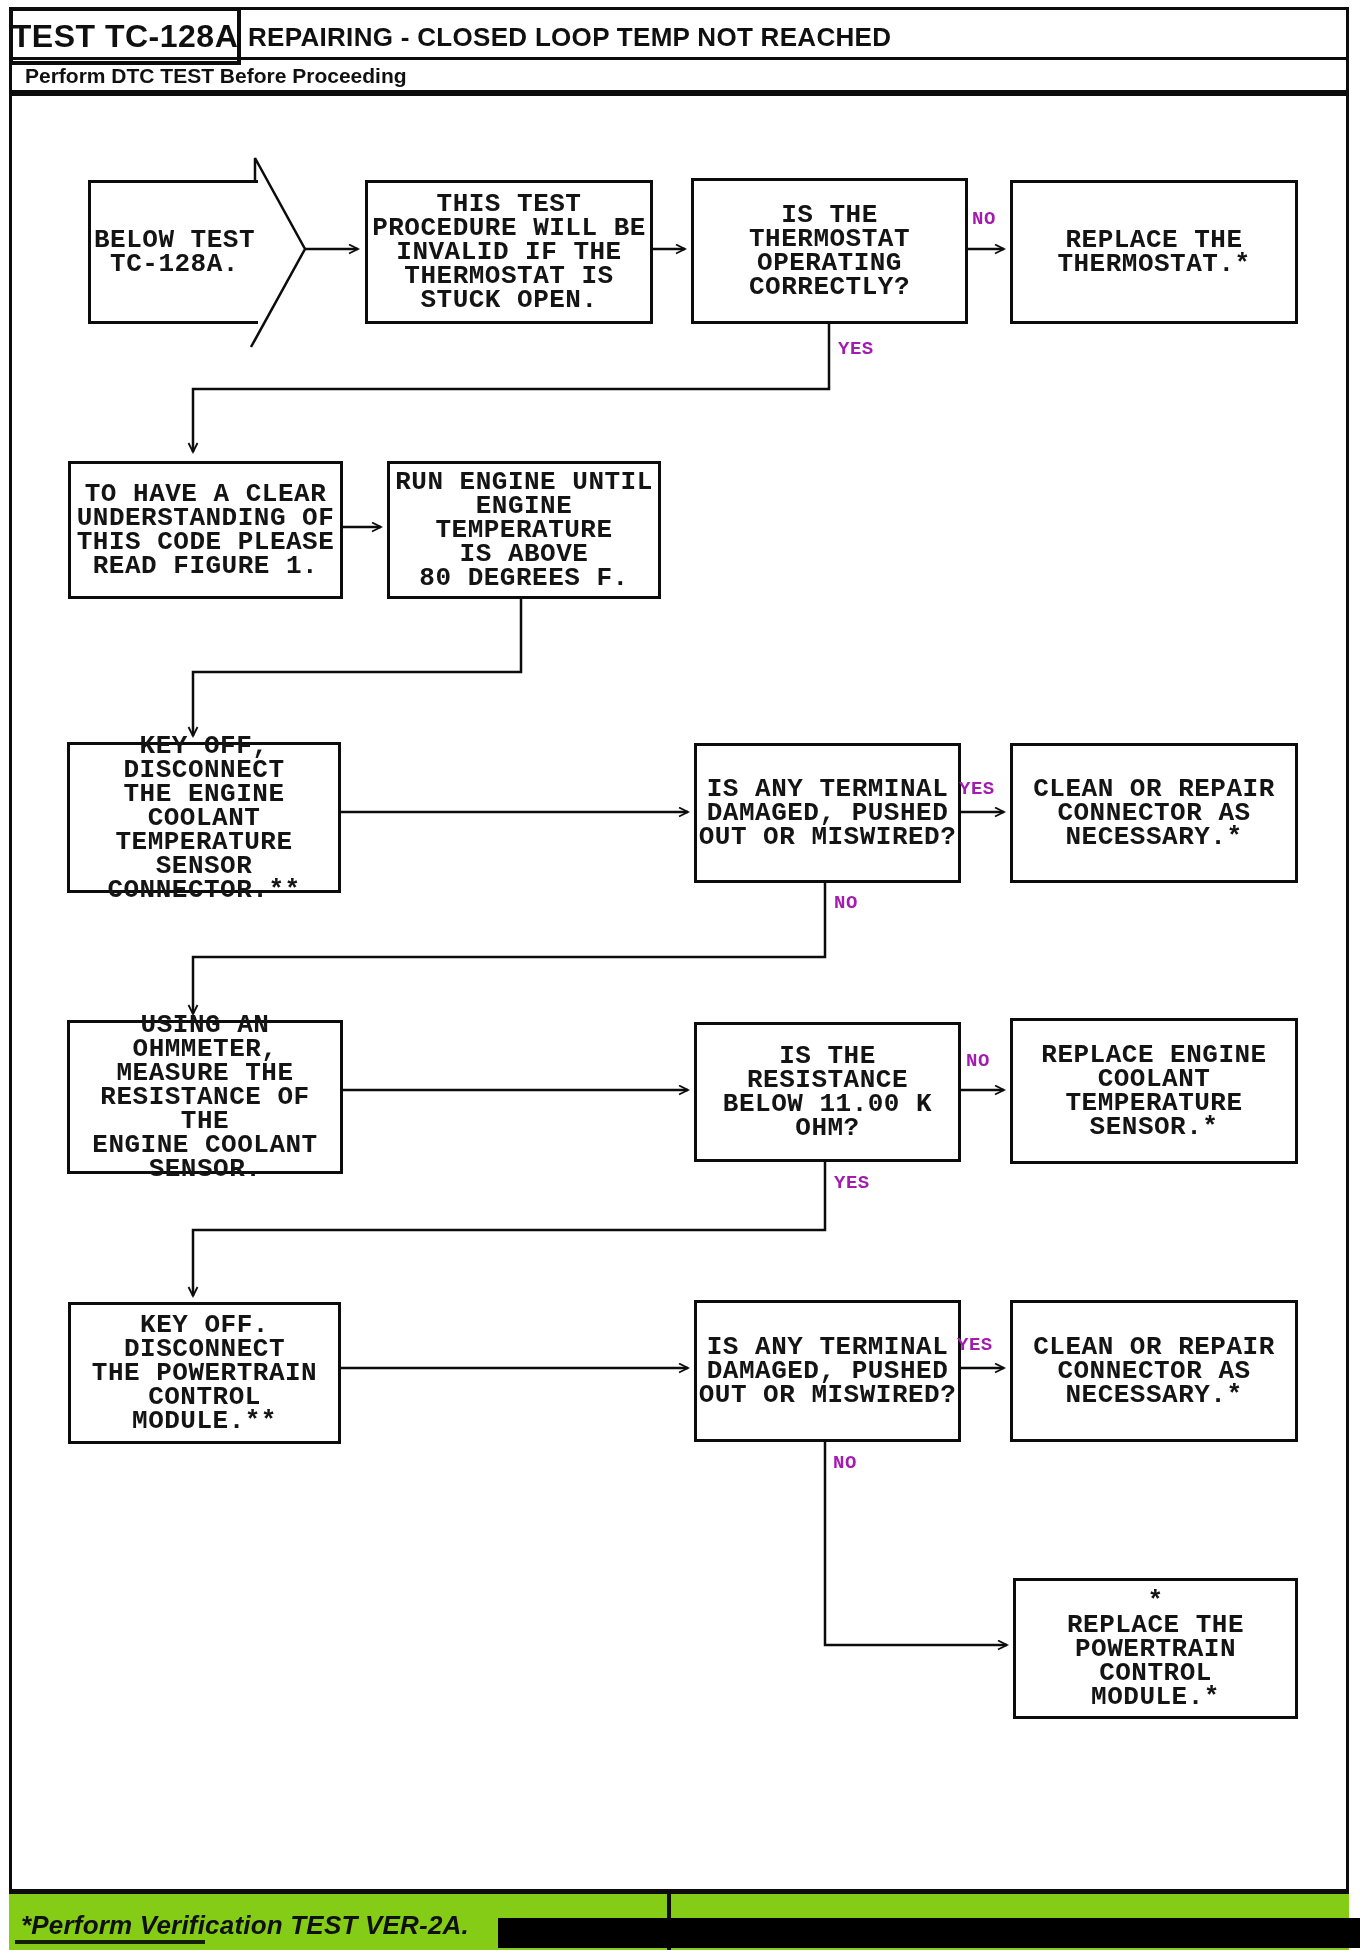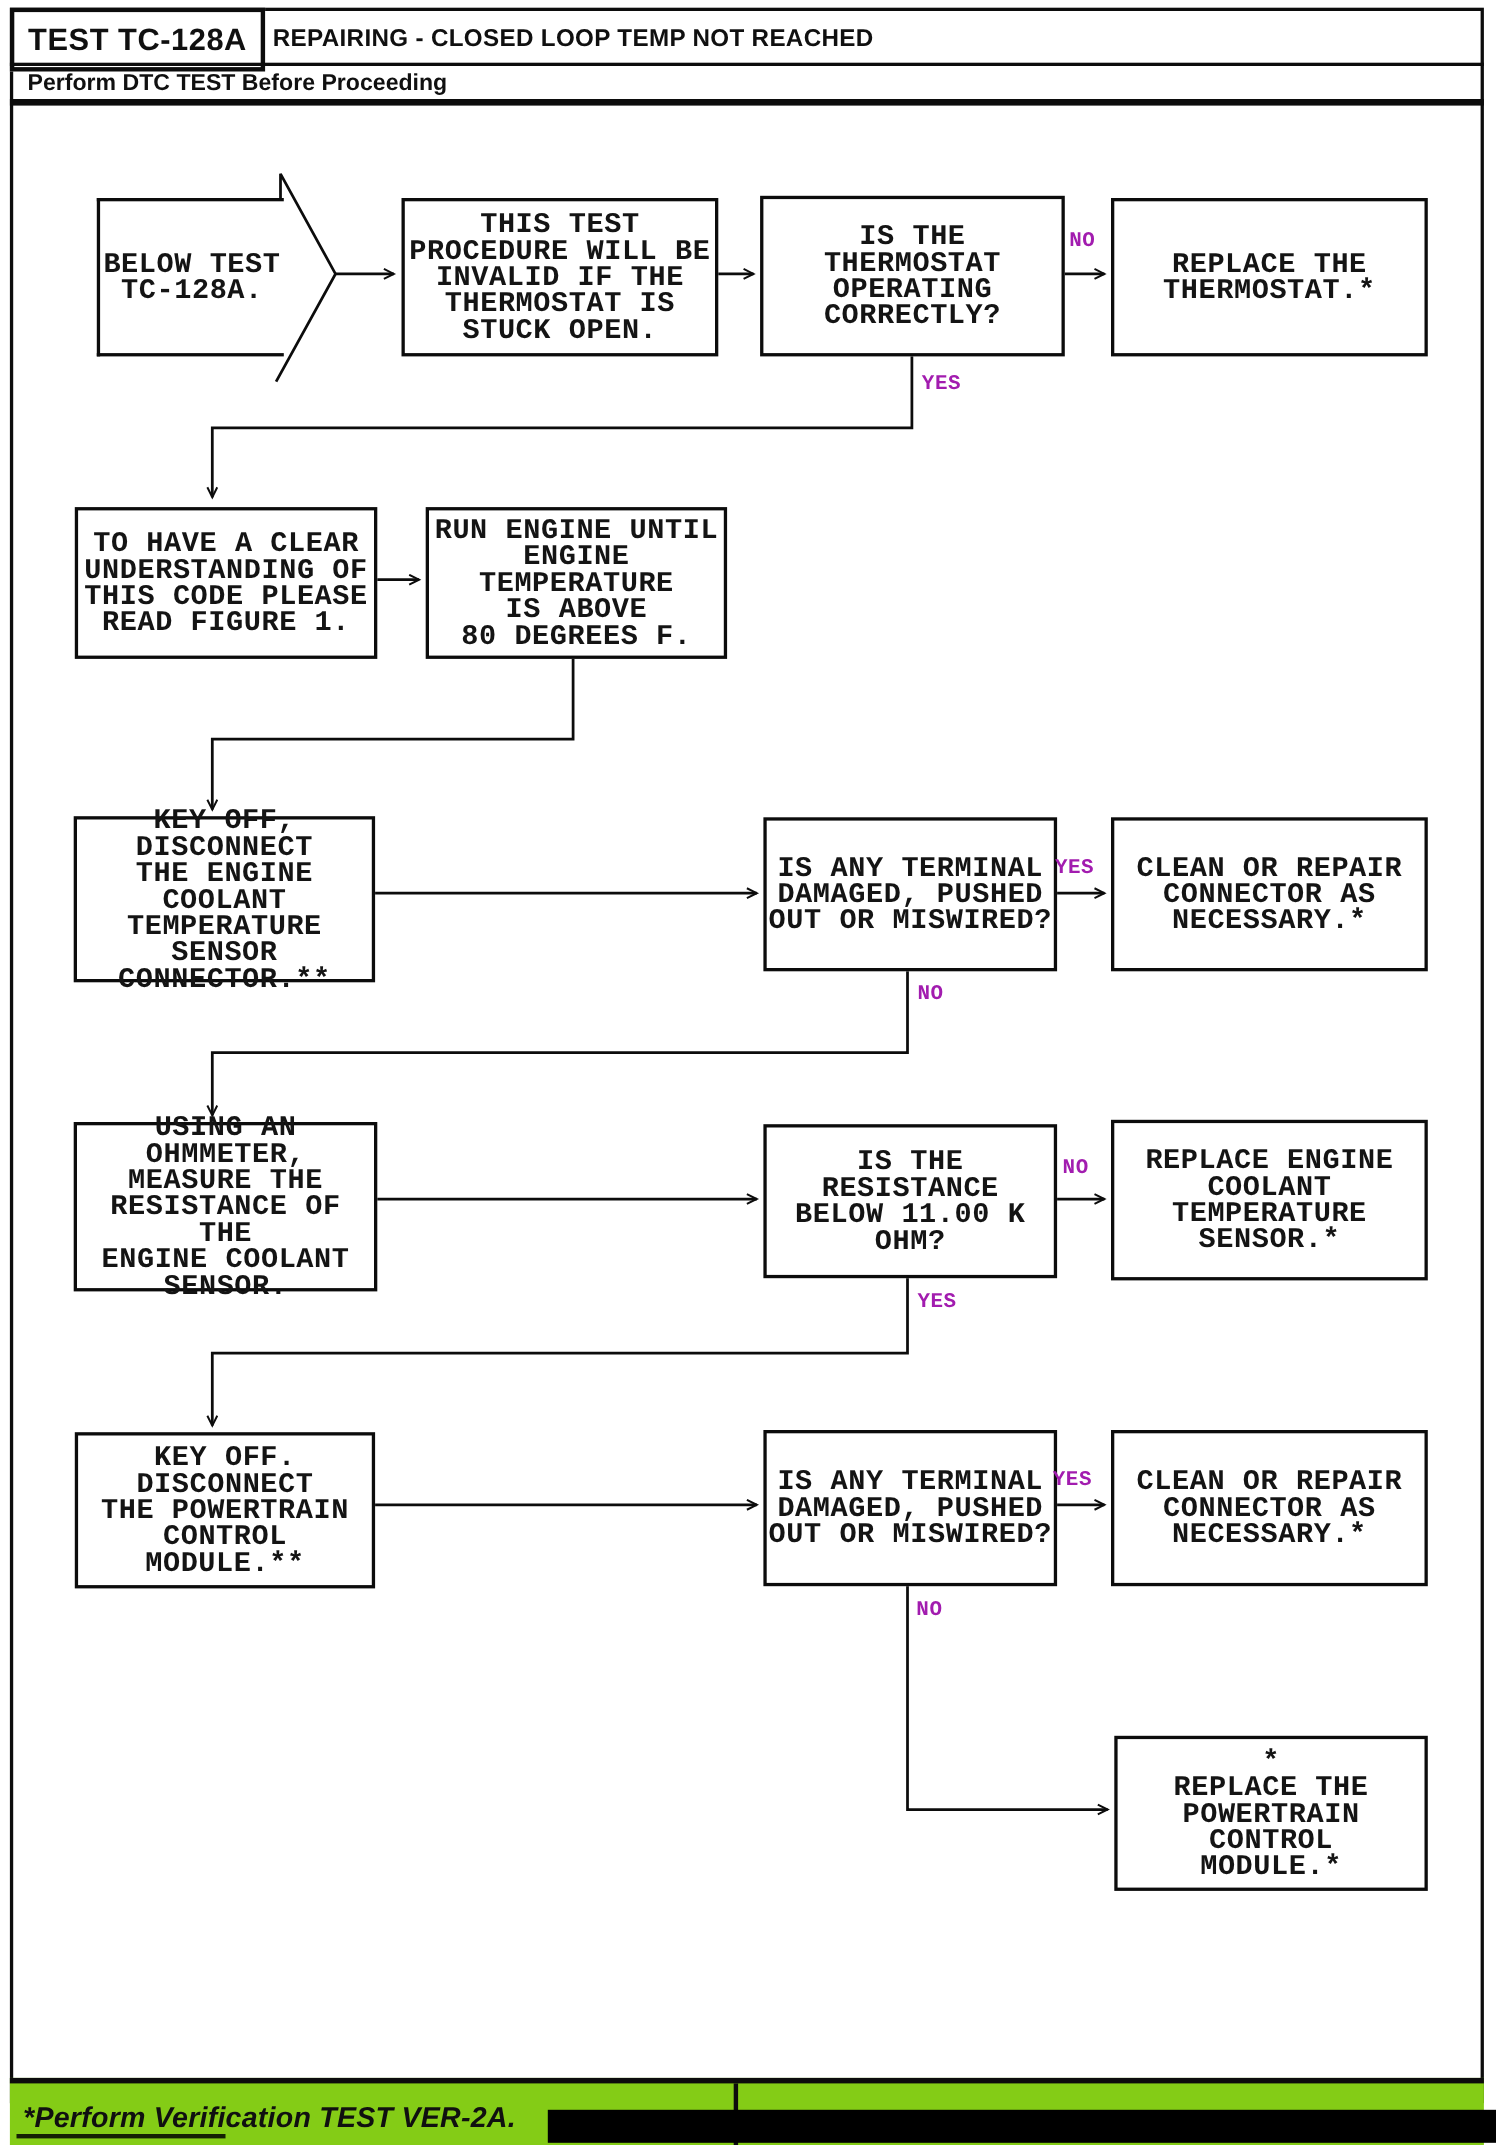--- a/index.html
+++ b/index.html
@@ -4,22 +4,22 @@
 <style>
   html,body{margin:0;padding:0;background:#fff;}
   body{width:1360px;height:1950px;position:relative;font-family:"Liberation Sans",sans-serif;color:#101010;}
   .abs{position:absolute;}
 
   
   .frame{left:9px;top:7px;width:1334px;height:1899px;border:3px solid #0c0c0c;background:#fff;}
   .hdr-line{left:9px;top:57px;width:1340px;height:3px;background:#0c0c0c;}
   .testid-box{left:9px;top:7px;width:224px;height:50px;border:4px solid #0c0c0c;background:#fff;
               display:flex;align-items:center;justify-content:center;}
-  .testid-box span{font-size:28px;font-weight:bold;letter-spacing:0.5px;white-space:nowrap;}
-  .page-title{left:248px;top:22px;font-size:22px;font-weight:bold;letter-spacing:0.3px;white-space:nowrap;}
+  .testid-box span{font-size:32px;font-weight:bold;letter-spacing:0.5px;white-space:nowrap;}
+  .page-title{left:248px;top:22px;font-size:26px;font-weight:bold;letter-spacing:0.3px;white-space:nowrap;}
   .page-subtitle{left:25px;top:64px;font-size:21px;font-weight:bold;white-space:nowrap;}
   .thick-line{left:9px;top:90px;width:1340px;height:6px;background:#0c0c0c;}
 
   
   .node{border:3px solid #0c0c0c;background:#fff;display:flex;align-items:center;justify-content:center;
         text-align:center;font-family:"Liberation Mono","DejaVu Sans Mono",monospace;
         font-size:26px;font-weight:bold;line-height:24px;letter-spacing:0.5px;
         white-space:pre-line;color:#141414;}
   .edge-label{font-family:"Liberation Mono","DejaVu Sans Mono",monospace;font-size:19px;font-weight:bold;
               letter-spacing:0.5px;color:#a21caf;}

